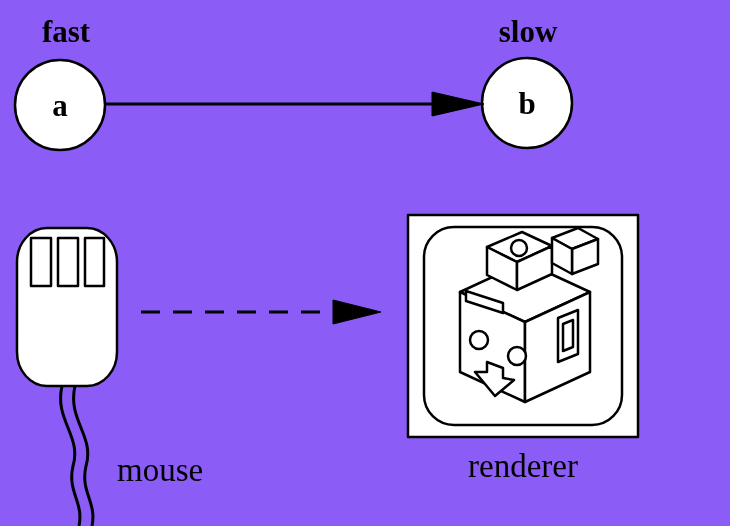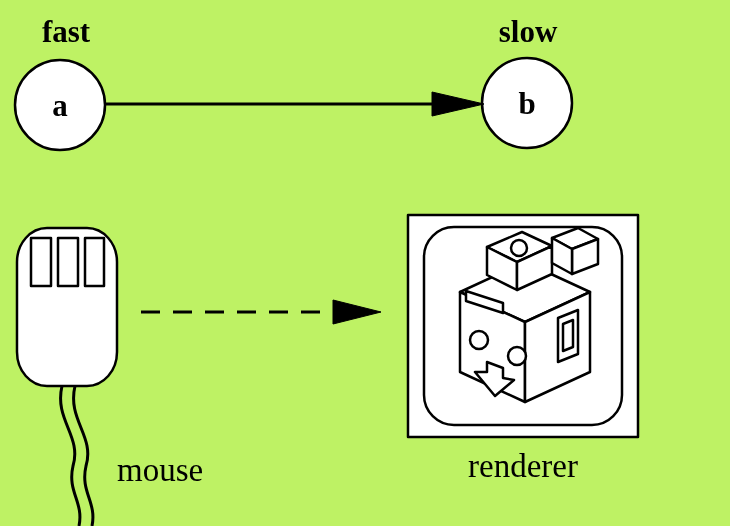--- a/index.html
+++ b/index.html
@@ -4,21 +4,21 @@
 <style>
   html, body {
     margin: 0;
     padding: 0;
     background: #ffffff;
   }
   .canvas {
     position: relative;
     width: 730px;
     height: 526px;
-    background: #bef264;
+    background: #8b5cf6;
     overflow: hidden;
     font-family: "Liberation Serif", "DejaVu Serif", serif;
     text-align: center;
   }
   svg { display: block; }
   .shape {
     fill: #ffffff;
     stroke: #000000;
     stroke-width: 2.5;
     stroke-linejoin: round;

